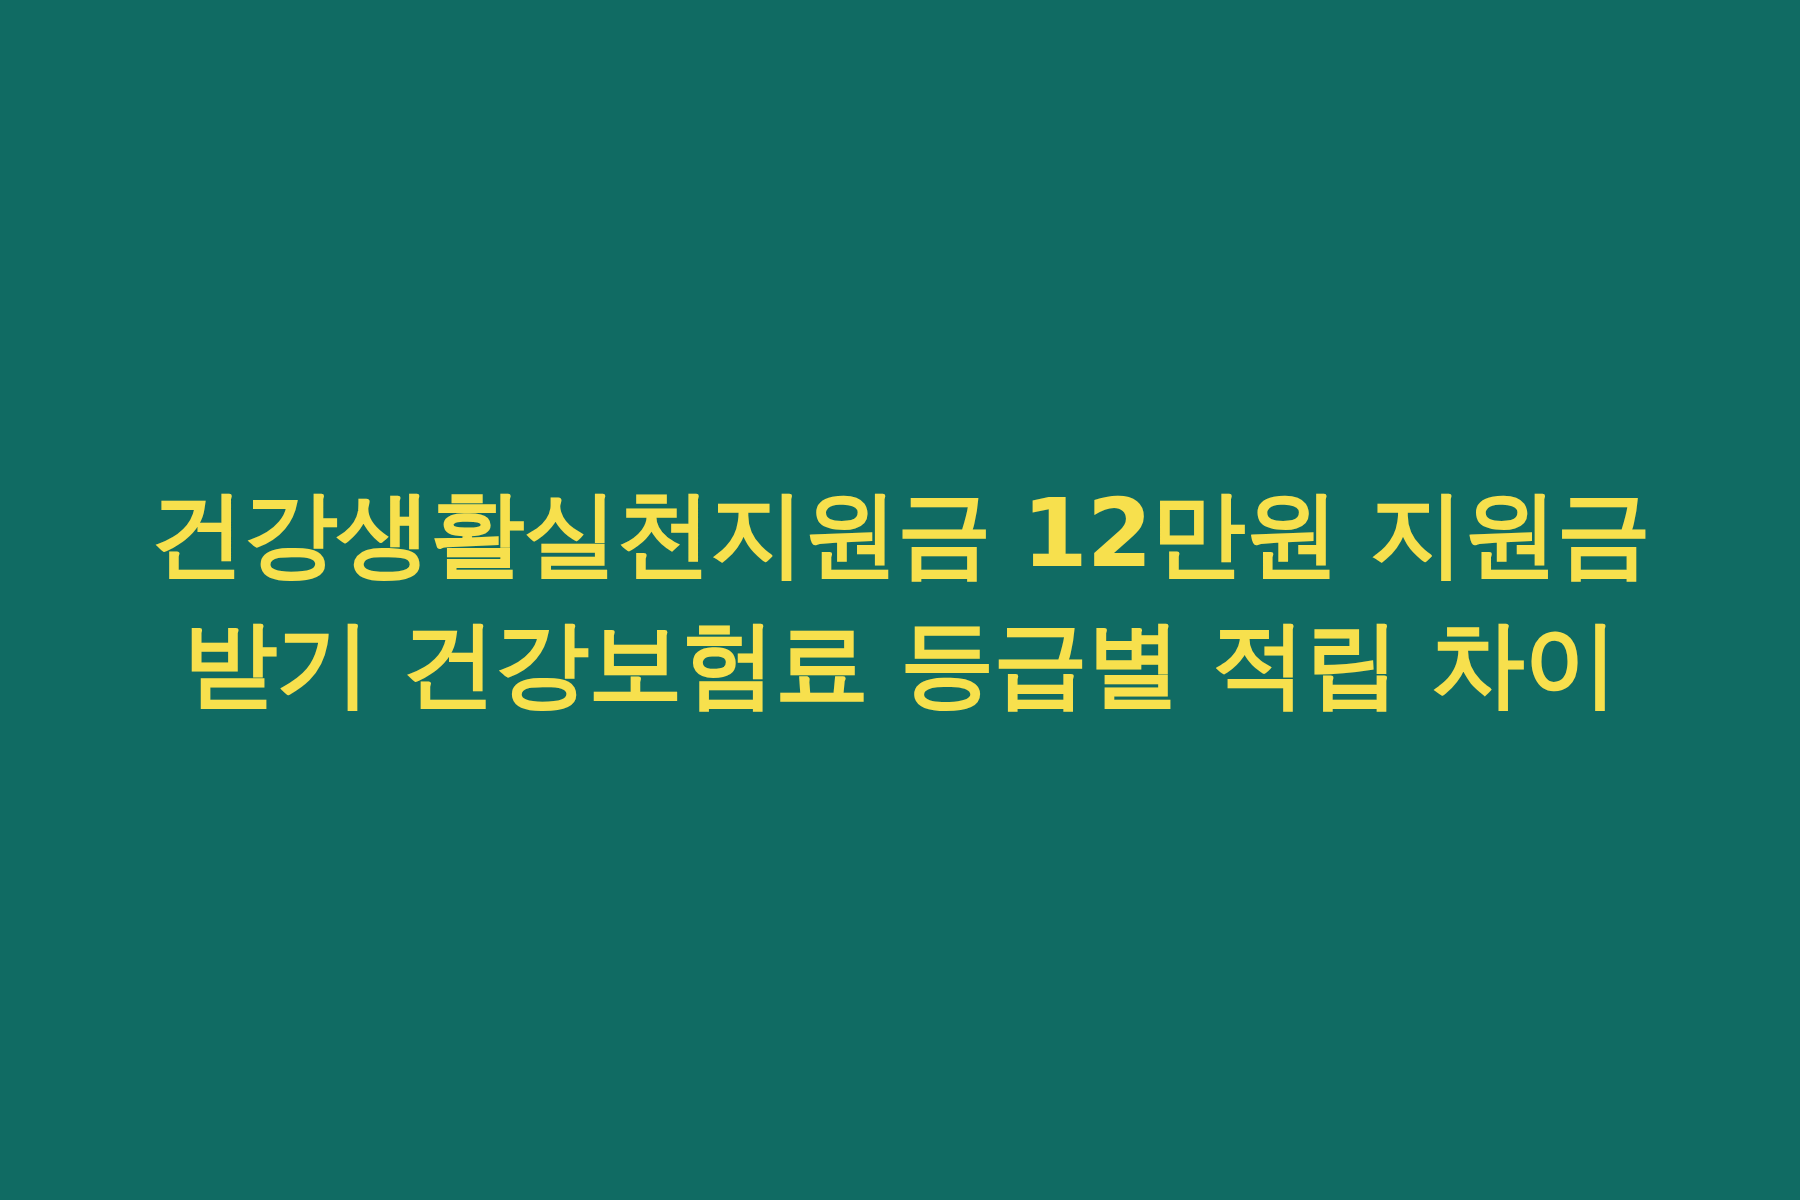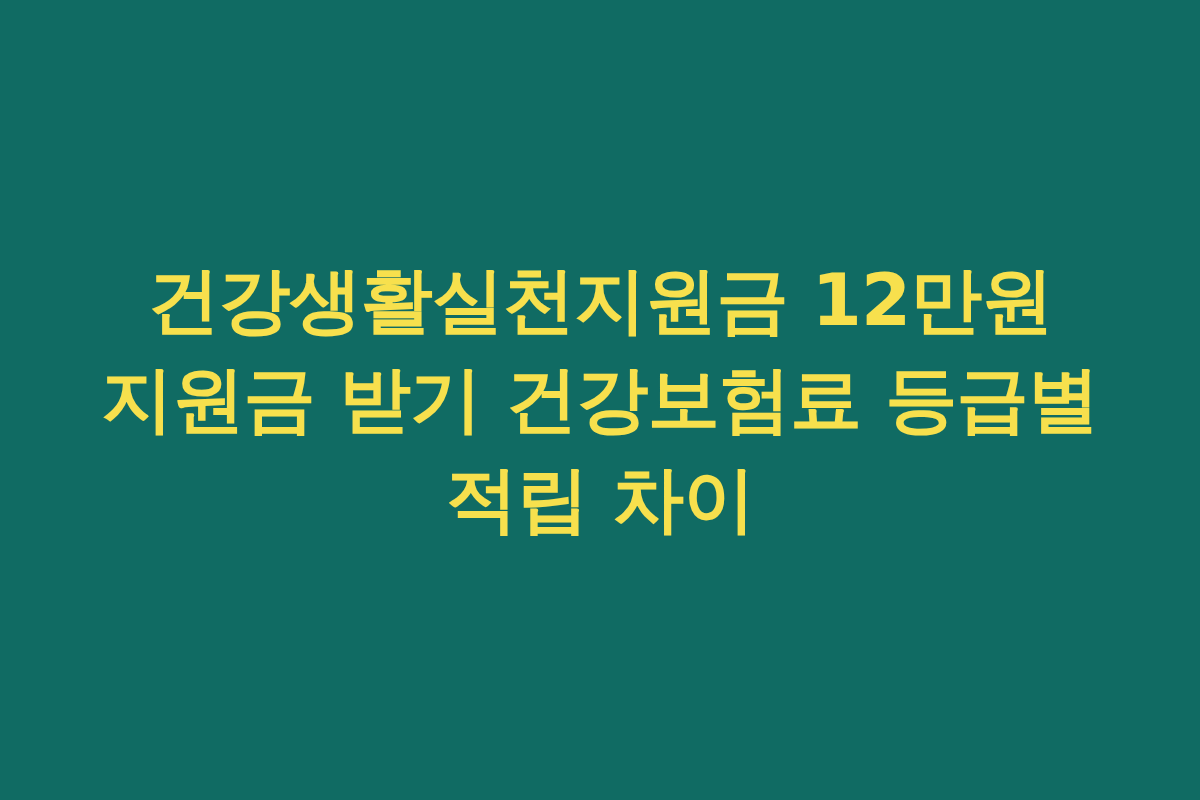--- a/index.html
+++ b/index.html
@@ -29,21 +29,21 @@
   }
 
   #headline-text {
     display: block;
     width: 100%;
     max-width: 1060px;
     margin: 0;
     text-align: center;
     color: #f7e04d;
     font-family: "DejaVu Sans", "Liberation Sans", sans-serif;
-    font-size: 72px;
+    font-size: 63px;
     font-weight: 700;
     line-height: 1.38;
     letter-spacing: -0.012em;
     word-break: keep-all;
     overflow-wrap: break-word;
     text-rendering: geometricPrecision;
     -webkit-font-smoothing: antialiased;
   }
 </style>
 </head>

